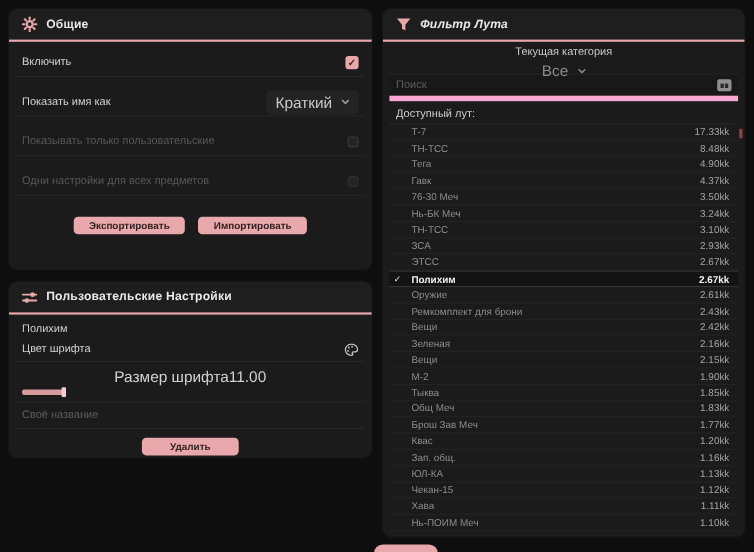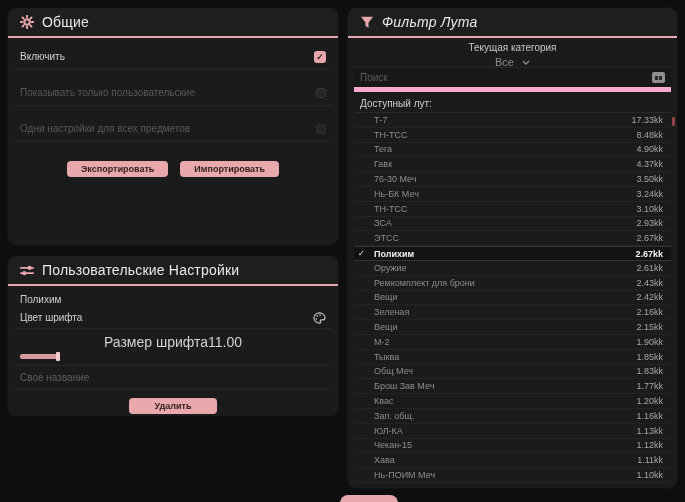--- a/index.html
+++ b/index.html
@@ -3,34 +3,34 @@
 <meta charset="utf-8">
 <style>
   * { margin:0; padding:0; box-sizing:border-box; }
   html,body { background:#0a0a0a; }
   body { font-family:"Liberation Sans", sans-serif; }
   .page { position:relative; width:685px; height:502px; background:#0e0e0e; padding:8px; display:flex; gap:10px; overflow:hidden; }
   .col-left { width:330px; flex:none; display:flex; flex-direction:column; gap:11px; }
   .col-right { flex:1; display:flex; flex-direction:column; }
   .panel { background:#1b1b1b; border-radius:8px; overflow:hidden; box-shadow:0 0 0 1px #141414; }
   .panel-header { height:30px; display:flex; align-items:center; gap:8px; padding:0 12px; background:#1e1e1e; border-bottom:2px solid #e8a7ab; }
-  .panel-title { font-size:14px; font-weight:normal; color:#e9e9e9; letter-spacing:.2px; }
+  .panel-title { font-size:11px; font-weight:bold; color:#e9e9e9; letter-spacing:.2px; }
   .panel-title.italic { font-style:italic; }
   .icon { display:inline-flex; align-items:center; justify-content:center; }
 
   
   .g-row { display:flex; align-items:center; justify-content:space-between; height:26px; margin:10px 6px; padding:0 6px; border-bottom:1px solid #272727; font-size:10px; color:#d2d2d2; }
   .g-row.disabled { color:#585858; }
   .btn-row { display:flex; align-items:center; justify-content:center; gap:12px; height:34px; }
   .pink-btn { background:#e9a9ac; color:#33201f; border:none; border-radius:4px; font-size:9px; font-weight:bold; padding:3px 14px; font-family:inherit; cursor:pointer; }
   .checkbox { width:12px; height:12px; border-radius:3px; display:flex; align-items:center; justify-content:center; }
   .checkbox.checked { background:#e8a7ab; color:#3a2122; font-size:9px; font-weight:bold; }
   .checkbox.off { width:10px; height:10px; background:#252525; border:1px solid #3a3a3a; }
   .checkbox.off.dim { border-color:#303030; }
-  .select { display:flex; align-items:center; gap:8px; background:#232323; border-radius:4px; padding:3px 8px; color:#c9c9c9; font-size:11px; cursor:pointer; }
+  .select { display:flex; align-items:center; gap:8px; background:#232323; border-radius:4px; padding:3px 8px; color:#c9c9c9; font-size:14px; cursor:pointer; }
   .select.dim { color:#8b8b8b; background:transparent; }
 
   
   .c-label { font-size:10px; color:#cfcfcf; padding:8px 12px 2px; }
   .c-row { display:flex; align-items:center; justify-content:space-between; min-height:22px; margin:0 6px; padding:2px 6px; border-bottom:1px solid #272727; font-size:10px; color:#d2d2d2; }
   .slider-row { margin:0 6px; padding:2px 6px 6px; border-bottom:1px solid #272727; }
   .slider-top { display:flex; justify-content:center; font-size:14px; color:#d2d2d2; padding:3px 0 4px; }
   .slider-track { position:relative; height:5px; width:100%; }
   .slider-fill { position:absolute; left:0; top:0; height:5px; width:38px; background:#d79a9e; border-radius:2px; }
   .slider-handle { position:absolute; left:36px; top:-2px; width:4px; height:9px; background:#f3cdd0; border-radius:1px; cursor:pointer; }
@@ -82,20 +82,31 @@
           </svg>
         </span>
         <span class="panel-title">Общие</span>
       </div>
 
       <div class="g-row" style="margin-top:6px;">
         <span>Включить</span>
         <span class="checkbox checked">✓</span>
       </div>
 
+      <div class="g-row">
+        <span>Показать имя как</span>
+        <span class="select">
+          <span>Краткий</span>
+          <span class="icon">
+            <svg width="8" height="5" viewBox="0 0 8 5">
+                <polyline points="1,1 4,4 7,1" fill="none" stroke="#9a9a9a" stroke-width="1.4"></polyline>
+              </svg>
+          </span>
+        </span>
+      </div>
 
       <div class="g-row disabled">
         <span>Показывать только пользовательские</span>
         <span class="checkbox off"></span>
       </div>
 
       <div class="g-row disabled">
         <span>Одни настройки для всех предметов</span>
         <span class="checkbox off dim"></span>
       </div>

